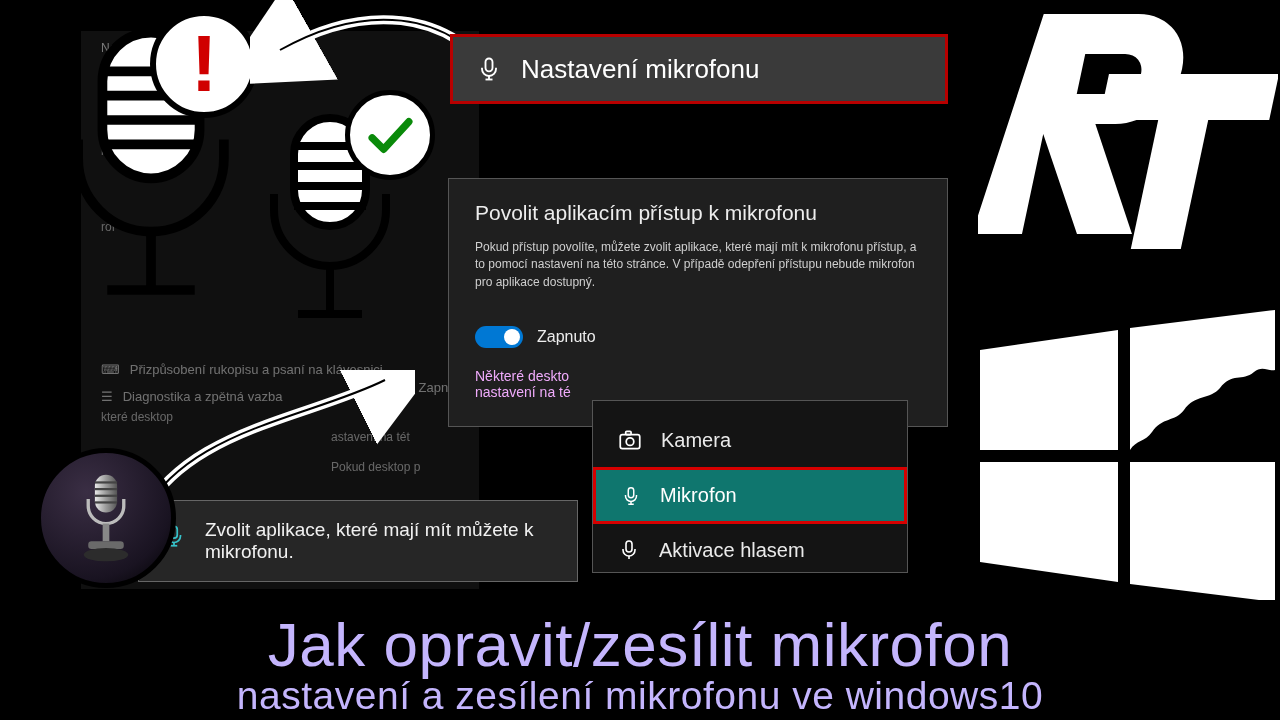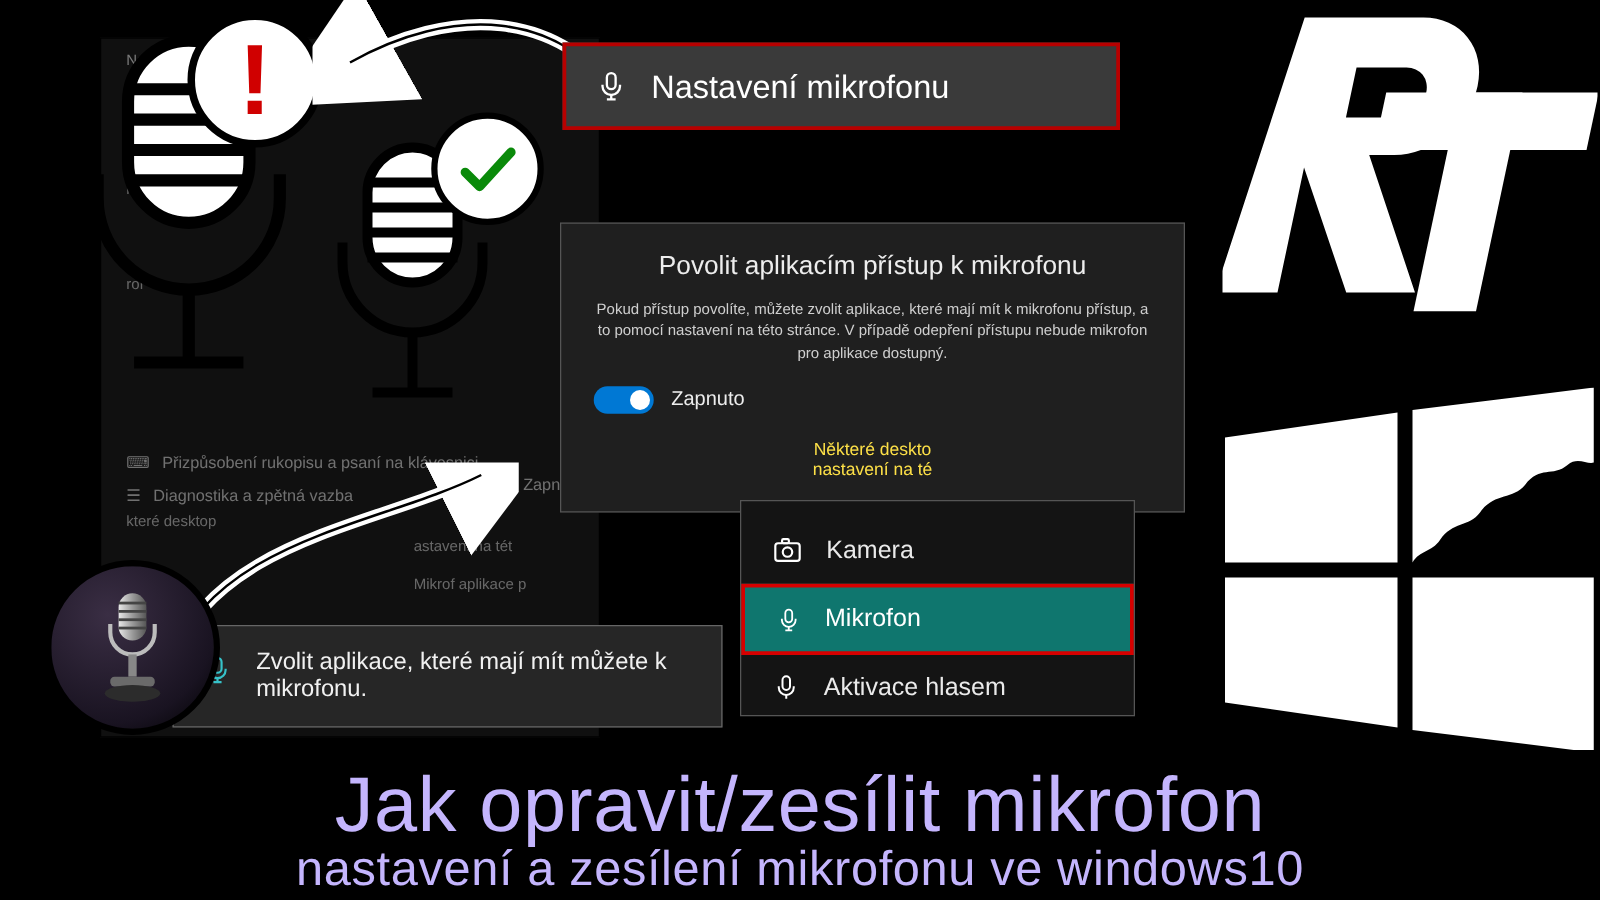--- a/index.html
+++ b/index.html
@@ -54,46 +54,45 @@
     display:flex; align-items:center; justify-content:center;
   }
   .badge-ok svg{ width:55px; height:55px; }
 
   
   .arrow1, .arrow2 { position:absolute; pointer-events:none; }
 
   
   .chip-settings {
     position:absolute; left:450px; top:34px;
-    width:446px; height:70px;
+    width:498px; height:70px;
     background:#3a3a3a; border:3px solid #b80000;
     display:flex; align-items:center; gap:18px;
     padding:0 22px; color:#fff; font-size:26px;text-align:right;
   }
 
   
   .panel-allow {
     position:absolute; left:448px; top:178px;
     width:500px; background:#1f1f1f;
     border:1px solid #555; padding:22px 26px 26px;
     color:#ededed;
-    text-align:center;
   }
   .panel-allow h2{ font-size:21px; font-weight:400; margin-bottom:14px; }
   .panel-allow p { font-size:12px; color:#cfcfcf; line-height:1.45; }
-  .toggle-row{ display:flex; align-items:center; gap:14px; margin-top:18px; }
+  .toggle-row{ display:flex; align-items:center; gap:14px; margin-top:35px; }
   .toggle{
     width:48px; height:22px; border-radius:11px; background:#0078d4;
     position:relative;
   }
   .toggle::after{
     content:""; position:absolute; right:3px; top:3px;
     width:16px; height:16px; border-radius:50%; background:#fff;
   }
-  .panel-allow .sub{ font-size:14px; color:#fde047; margin-top:20px; }
+  .panel-allow .sub{ font-size:14px; color:#f0abfc; margin-top:20px; }
 
   
   .panel-list{
     position:absolute; left:592px; top:400px;
     width:316px; background:#141414; border:1px solid #555;
     padding:12px 0 6px;
   }
   .panel-list .row{
     display:flex; align-items:center; gap:18px;
     padding:14px 24px; font-size:20px; color:#eaeaea;
@@ -169,21 +168,21 @@
   <div class="sidebar-item">
      <span>☰</span>
      <span>Diagnostika a zpětná vazba</span>
   </div>
   <div class="sidebar-item" style="margin-left:260px; margin-top:-40px">
      <div class="toggle" style="transform:scale(.8)"></div>
      <span>Zapnut</span>
   </div>
   <div class="line" style="">které desktop</div>
   <div class="line" style="margin-left:230px">astavení na tét</div>
-  <div class="line" style="margin-left:230px; margin-top:16px">Mikrof aplikace p</div>
+  <div class="line" style="margin-left:230px; margin-top:16px">Pokud desktop p</div>
 </div>
 
 <svg class="mic-big" viewBox="0 0 100 140">
   <g stroke="#000" stroke-width="4" fill="#fff">
     <rect x="30" y="6" width="40" height="60" rx="20"></rect>
     <line x1="30" y1="22" x2="70" y2="22"></line>
     <line x1="30" y1="32" x2="70" y2="32"></line>
     <line x1="30" y1="42" x2="70" y2="42"></line>
     <line x1="30" y1="52" x2="70" y2="52"></line>
     <path d="M20 50 v8 a30 30 0 0 0 60 0 v-8" fill="none"></path>

